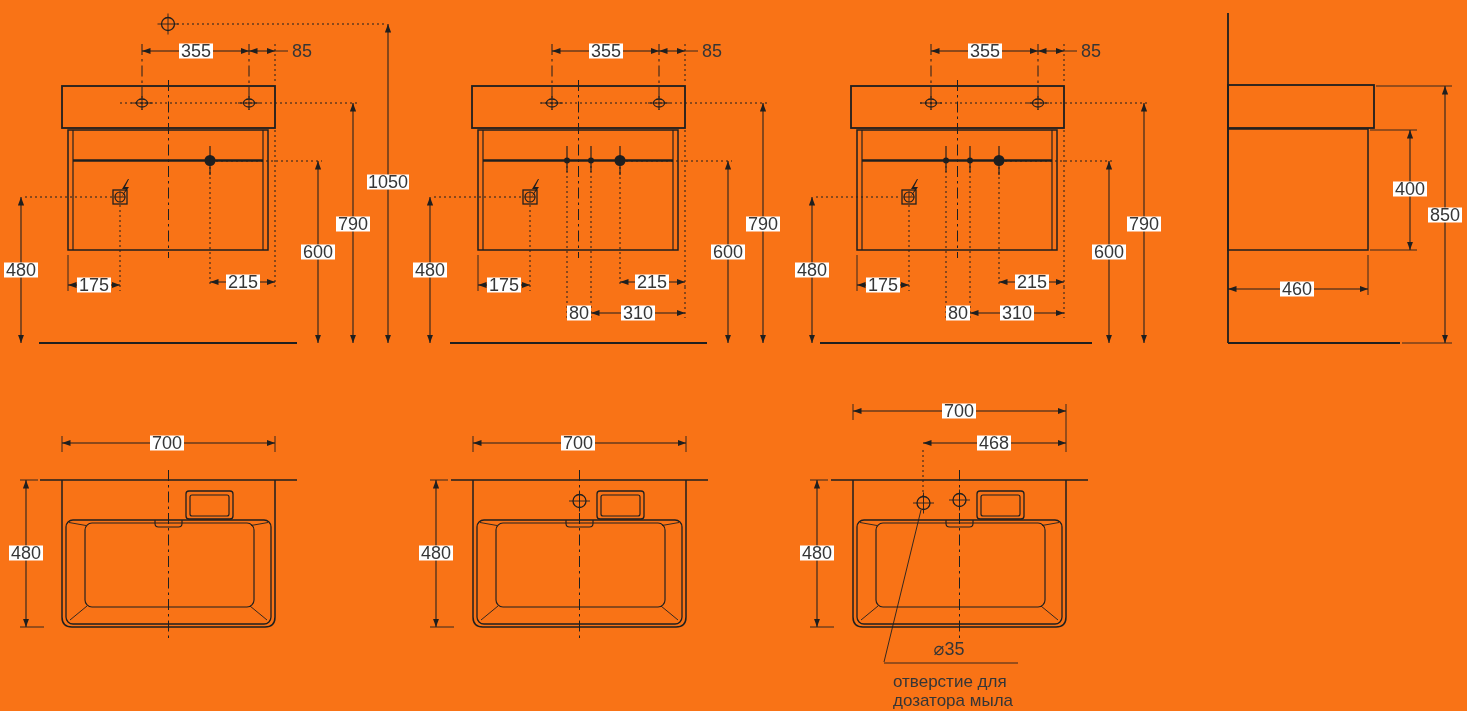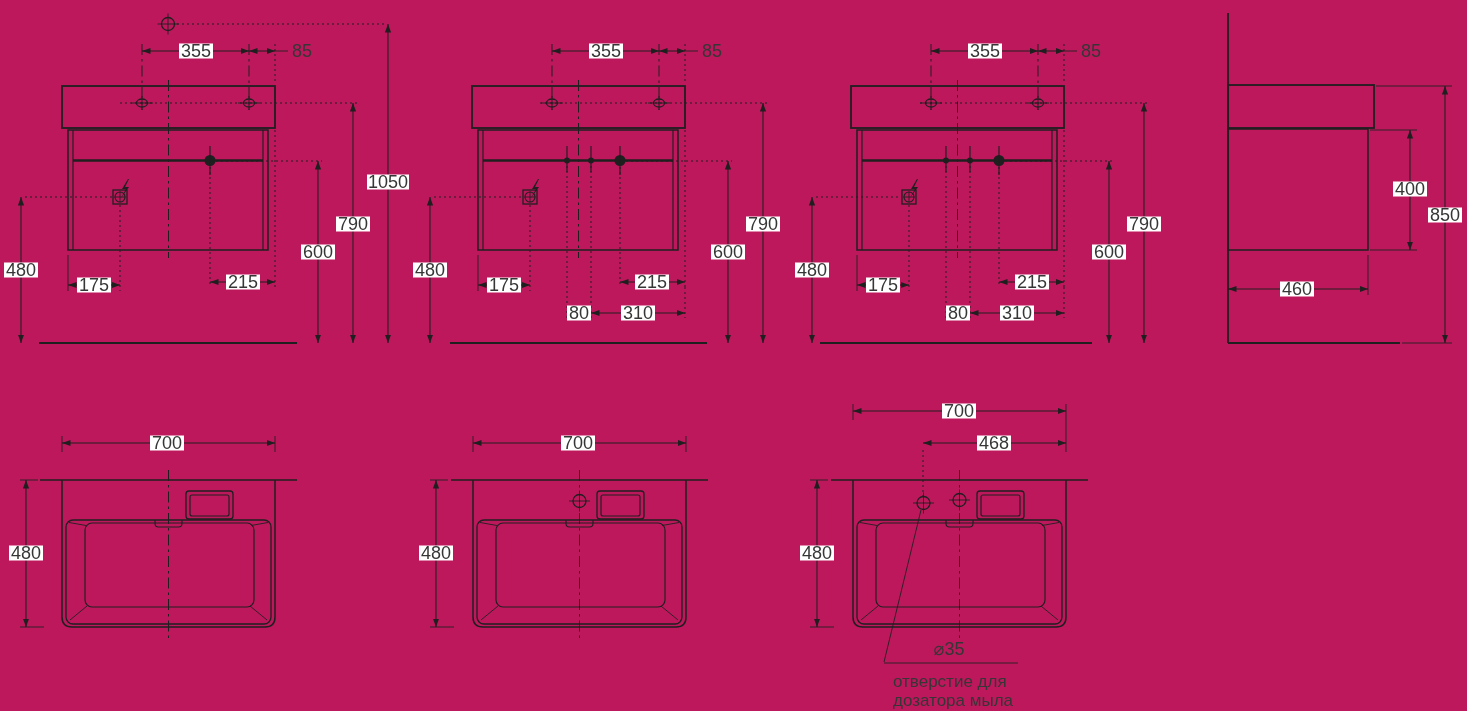--- a/index.html
+++ b/index.html
@@ -1,16 +1,16 @@
 <!DOCTYPE html>
 <html><head>
 <meta charset="utf-8">
 <style>
   html,body{margin:0;padding:0;background:#ffffff;}
-  .canvas{width:1467px;height:711px;background:#be185d;position:relative;overflow:hidden;}
+  .canvas{width:1467px;height:711px;background:#f97316;position:relative;overflow:hidden;}
   svg text{font-family:"Liberation Sans","DejaVu Sans",sans-serif;font-size:18px;fill:#363636;}
   .t{text-anchor:middle;}
   .ts{text-anchor:start;}
   .note{font-size:17px;}
   .ln{stroke:#1f1f1f;fill:none;stroke-width:1.5;}
   .lnA{stroke:#1f1f1f;fill:none;stroke-width:1.8;}
   .lnB{stroke:#1f1f1f;fill:none;stroke-width:1.3;}
   .lnC{stroke:#1f1f1f;fill:none;stroke-width:1.15;}
   .thk{stroke:#1f1f1f;fill:none;stroke-width:2.6;}
   .dim{stroke:#1f1f1f;fill:none;stroke-width:1.05;}

